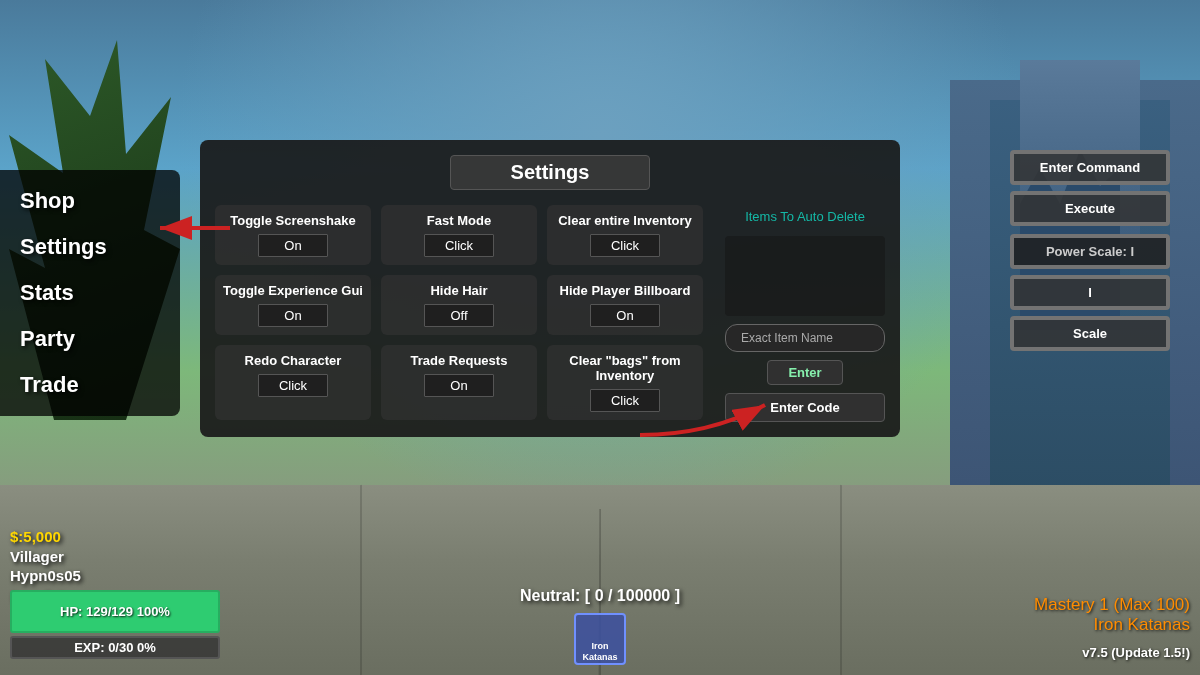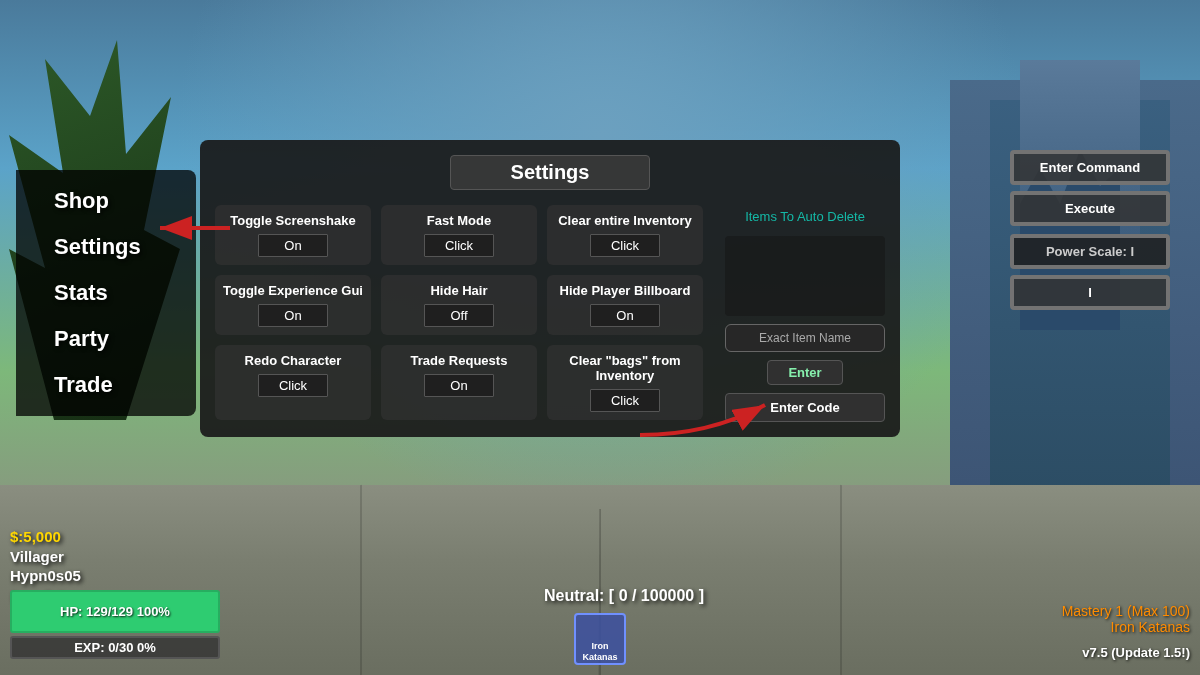--- a/index.html
+++ b/index.html
@@ -26,26 +26,26 @@
       position: absolute;
       inset: 0;
       background:
         radial-gradient(ellipse at 50% 20%, #6CA0BF 0%, transparent 50%),
         linear-gradient(180deg, #4A7A9B 0%, #5BA3C9 25%, #7DB87A 55%, #8A9080 80%, #6B7060 100%);
     }
 
     
     .left-menu {
       position: absolute;
-      left: 16px;
+      left: 0;
       top: 170px;
       width: 180px;
       background: rgba(0, 0, 0, 0.75);
       border-radius: 0 8px 8px 0;
-      padding: 8px 18px;
+      padding: 8px 0;
       z-index: 10;
     }
 
     .menu-item {
       padding: 10px 20px;
       font-size: 22px;
       font-weight: bold;
       color: white;
       cursor: pointer;
       text-shadow: 2px 2px 4px rgba(0,0,0,0.8);
@@ -218,21 +218,20 @@
     
     .neutral-info {
       position: absolute;
       bottom: 70px;
       left: 50%;
       transform: translateX(-50%);
       color: white;
       font-size: 16px;
       font-weight: bold;
       text-shadow: 2px 2px 4px rgba(0,0,0,0.8);
-      margin-left: 24px;
     }
 
     
     .item-box {
       position: absolute;
       bottom: 10px;
       left: 50%;
       transform: translateX(-50%);
       background: rgba(60, 80, 160, 0.85);
       border: 2px solid #7090FF;
@@ -248,21 +247,21 @@
       text-align: center;
       font-weight: bold;
     }
 
     
     .mastery-info {
       position: absolute;
       bottom: 40px;
       right: 10px;
       color: #FF8C00;
-      font-size: 14px;
+      font-size: 17px;
       text-align: right;
       text-shadow: 1px 1px 3px rgba(0,0,0,0.9);
     }
 
     .version-info {
       position: absolute;
       bottom: 15px;
       right: 10px;
       color: white;
       font-size: 13px;
@@ -385,21 +384,21 @@
           <div class="btn-value">Click</div>
         </div>
       </div>
     </div>
 
     <div class="right-side-box">
       <div class="items-label">Items To Auto Delete</div>
 
       <div style="flex:1;min-height:80px;background:rgba(20,20,20,0.5);border-radius:4px"></div>
 
-      <div style="background:rgba(40,40,40,0.9);border:1px solid #666;border-radius:6px;padding:6px 5px;color:#aaa;font-size:12px;text-align:center;cursor:pointer">Exact Item Name</div>
+      <div style="background:rgba(40,40,40,0.9);border:1px solid #666;border-radius:12px;padding:6px 15px;color:#aaa;font-size:12px;text-align:left;cursor:pointer">Exact Item Name</div>
       <div style="text-align:center">
         <div style="display:inline-block;background:rgba(50,50,50,0.9);border:1px solid #555;border-radius:4px;color:#86efac;font-size:13px;font-weight:bold;padding:4px 20px;cursor:pointer">Enter</div>
       </div>
       <div style="background:rgba(50,50,50,0.9);border:1px solid #555;border-radius:4px;color:white;font-size:13px;font-weight:bold;padding:6px 10px;cursor:pointer;text-align:center">Enter Code</div>
     </div>
   </div>
 </div>
 
 <svg class="arrow-svg" style="position:absolute;left:630px;top:385px;z-index:25;width:150px;height:60px">
   <defs>
@@ -409,20 +408,21 @@
   </defs>
   <path d="M 10 50 Q 80 50 135 20" stroke="#CC2222" stroke-width="4" fill="none" marker-end="url(#arrowhead2)"></path>
 </svg>
 
 <div class="right-command-panel">
   <div class="cmd-btn">Enter Command</div>
   <div class="cmd-btn">Execute</div>
   <div style="margin-top:8px">
     <div class="cmd-btn section-label">Power Scale: I</div>
     <div class="cmd-btn">I</div>
+    <div class="cmd-btn">Scale</div>
   </div>
 </div>
 
 <div class="bottom-hud">
 
   <div class="player-info">
     <div>$:5,000</div>
     <div class="player-name">Villager</div>
     <div class="player-name">Hypn0s05</div>
     <div class="player-level">Level: I</div>

